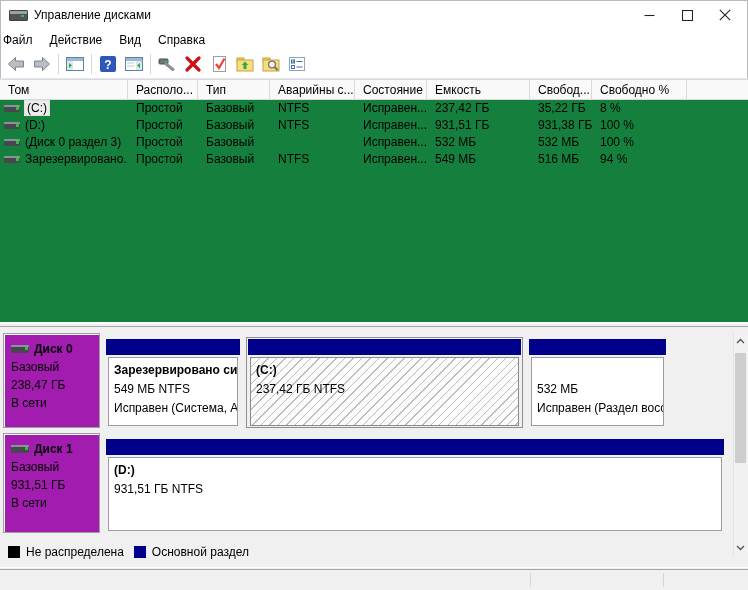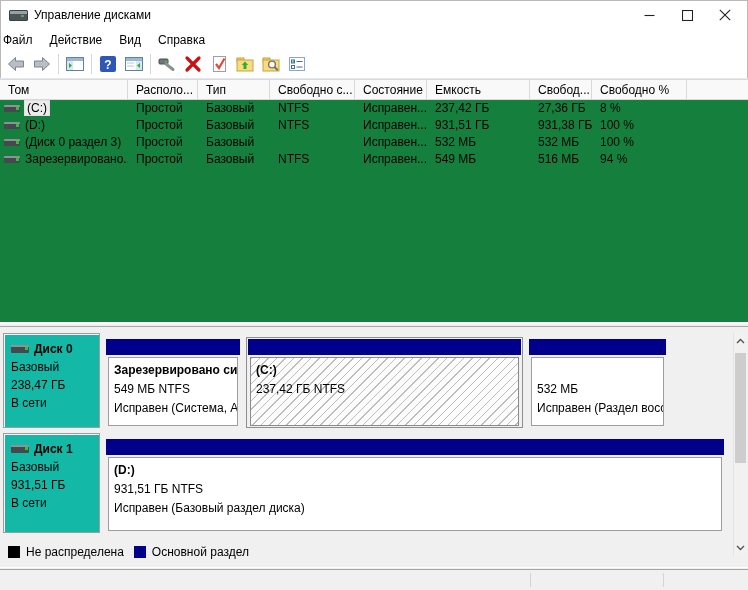--- a/index.html
+++ b/index.html
@@ -31,21 +31,21 @@
   .lv-c{padding-left:8px;overflow:hidden;white-space:nowrap;}
   .lv-name{position:relative;padding-left:25px;}
   .vol-icon{position:absolute;left:4px;top:5px;width:16px;height:7px;background:linear-gradient(180deg,#8d9298 0 2px,#45494e 2px);border-radius:1px;}
   .vol-icon::after{content:"";position:absolute;right:1px;top:2px;width:3px;height:3px;background:#35c135;}
   .sel-label{background:#ececec;outline:1px solid #e0e0e0;padding:0 2px;}
   
   .splitter{position:absolute;left:0;top:322px;width:748px;height:5px;background:#f0f0f0;border-top:2px solid #fdfdfd;border-bottom:1px solid #a5a5a5;box-sizing:border-box;}
   
   .gpane{position:absolute;left:0;top:327px;width:748px;height:240px;background:#f0f0f0;}
   .disk-band{position:absolute;left:3px;width:724px;}
-  .dhead{position:absolute;left:0;top:0;width:97px;height:100%;background:#14b8a6;border:1px solid #9d9d9d;box-shadow:inset 1px 1px 0 #fff;box-sizing:border-box;padding:6px 2px 0 7px;line-height:18px;}
+  .dhead{position:absolute;left:0;top:0;width:97px;height:100%;background:#a21caf;border:1px solid #9d9d9d;box-shadow:inset 1px 1px 0 #fff;box-sizing:border-box;padding:6px 2px 0 7px;line-height:18px;}
   .dname{font-weight:bold;display:flex;align-items:center;gap:5px;}
   .disk-icon{width:18px;height:8px;background:linear-gradient(180deg,#8d9298 0 2px,#45494e 2px);border-radius:1px;position:relative;flex:none;}
   .disk-icon::after{content:"";position:absolute;right:1px;top:2px;width:3px;height:3px;background:#35c135;}
   .partition{position:absolute;top:4px;display:flex;flex-direction:column;border:1px solid transparent;padding:1px;box-sizing:border-box;}
   .pbar{height:16px;background:#00008b;flex:none;}
   .pbox{flex:1;margin:2px 2px 0 2px;background:#fff;border:1px solid #9d9d9d;padding:3px 4px 0 5px;overflow:hidden;white-space:nowrap;line-height:19px;}
   .pline1{font-weight:bold;min-height:19px;}
   .partition.selected{border-color:#8f8f8f;background:#f0f0f0;}
   .partition.selected .pbox{border-color:#8a8a8a;background-color:#fcfcfc;
     background-image:repeating-linear-gradient(135deg,#bdbdbd 0 1px,transparent 1px 6px);}
@@ -184,36 +184,36 @@
           <path d="M5 6.3 L6 7.3 L7.6 4.8" fill="none" stroke="#2eae2e"></path>
         </svg>
     </div>
   </div>
 
   <div class="listview">
     <div class="lv-header">
       <div class="lv-h">Том</div>
       <div class="lv-h">Располо...</div>
       <div class="lv-h">Тип</div>
-      <div class="lv-h">Свободно с...</div>
+      <div class="lv-h">Аварийны с...</div>
       <div class="lv-h">Состояние</div>
       <div class="lv-h">Емкость</div>
       <div class="lv-h">Свобод...</div>
       <div class="lv-h">Свободно %</div>
       <div class="lv-h"></div>
     </div>
 
     <div class="lv-row">
       <div class="lv-c lv-name"><span class="vol-icon"></span><span class="sel-label">(C:)</span></div>
       <div class="lv-c">Простой</div>
       <div class="lv-c">Базовый</div>
       <div class="lv-c">NTFS</div>
       <div class="lv-c">Исправен...</div>
       <div class="lv-c">237,42 ГБ</div>
-      <div class="lv-c">27,36 ГБ</div>
+      <div class="lv-c">35,22 ГБ</div>
       <div class="lv-c">8 %</div>
       <div class="lv-c"></div>
     </div>
 
     <div class="lv-row">
       <div class="lv-c lv-name"><span class="vol-icon"></span><span>(D:)</span></div>
       <div class="lv-c">Простой</div>
       <div class="lv-c">Базовый</div>
       <div class="lv-c">NTFS</div>
       <div class="lv-c">Исправен...</div>
@@ -295,21 +295,20 @@
           </div>
         <div>Базовый</div>
         <div>931,51 ГБ</div>
         <div>В сети</div>
       </div>
       <div class="partition" style="left:101px;width:622px;height:96px;">
         <div class="pbar"></div>
         <div class="pbox">
           <div class="pline1">(D:)</div>
           <div>931,51 ГБ NTFS</div>
-          <div>Исправен (Базовый раздел диска)</div>
         </div>
       </div>
     </div>
 
     <div class="legend">
       <div class="legend-item">
         <span class="swatch swatch-unalloc"></span>
         <span>Не распределена</span>
       </div>
       <div class="legend-item">

